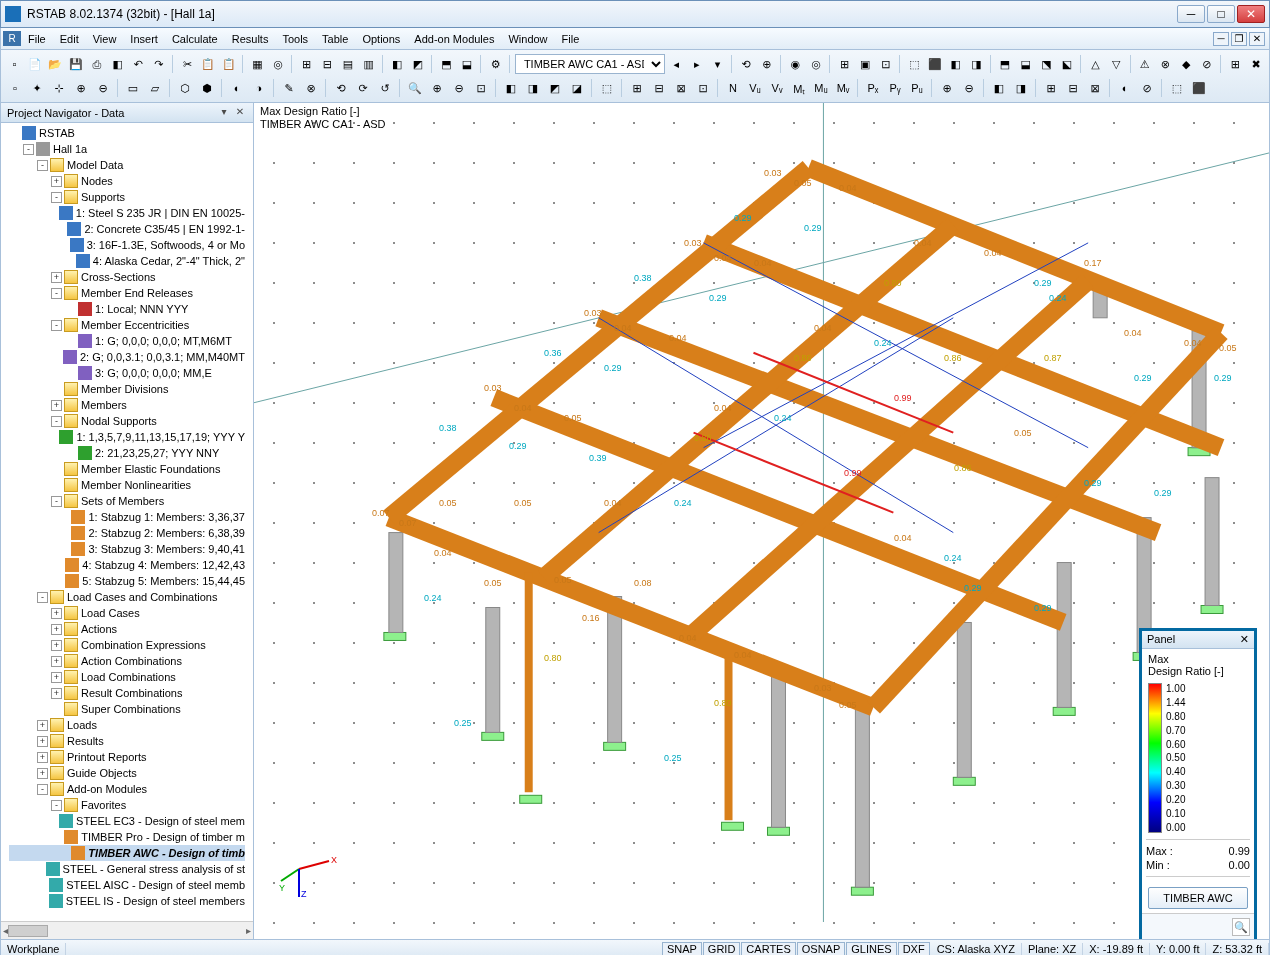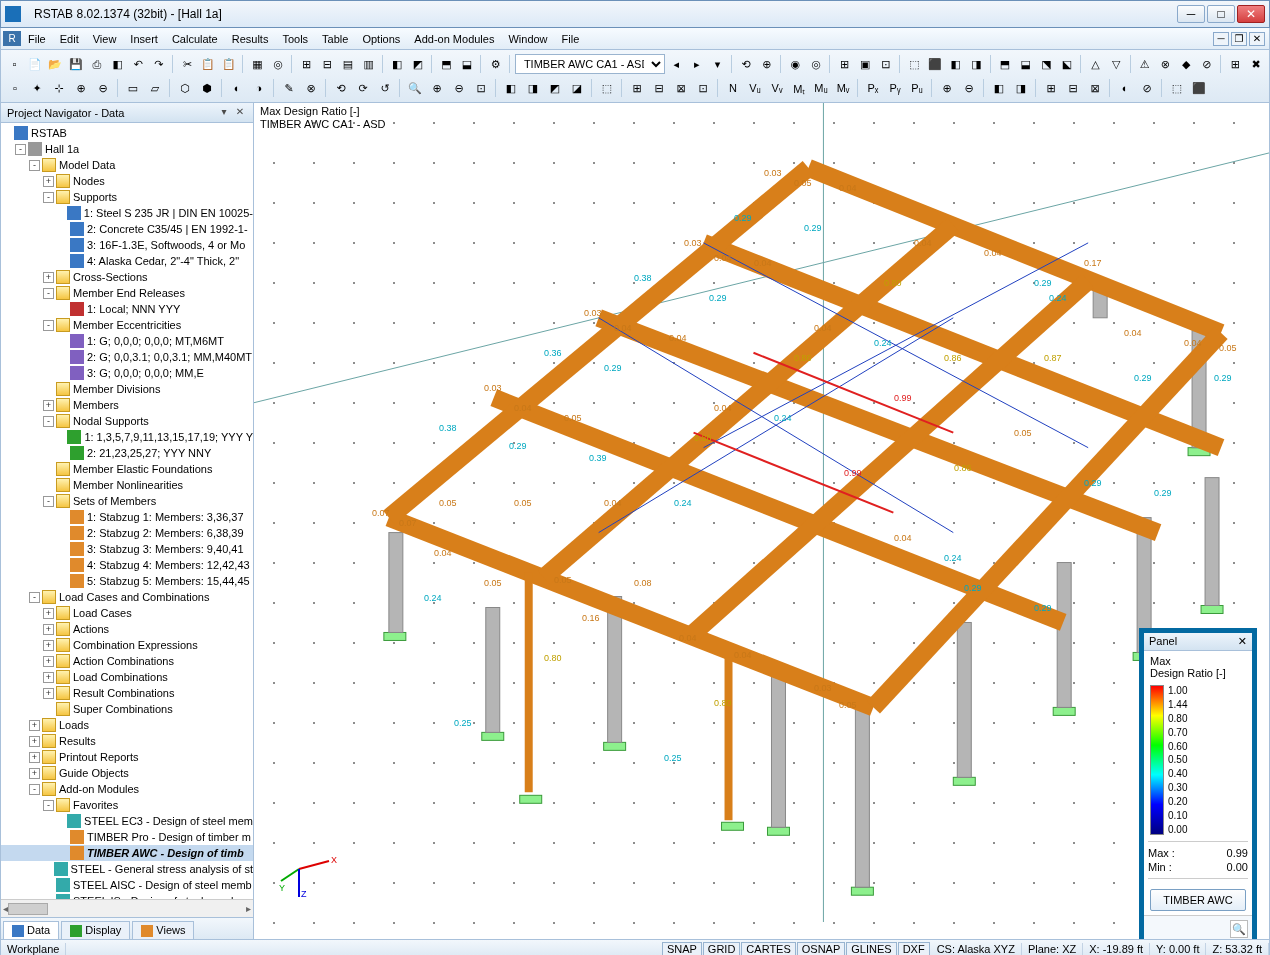--- a/index.html
+++ b/index.html
@@ -1,21 +1,21 @@
 <!DOCTYPE html>
 <html><head>
 <meta charset="utf-8">
 <style>
   * { box-sizing: border-box; margin: 0; padding: 0; font-family: Tahoma, "Segoe UI", sans-serif; }
   body { width:1270px; height:955px; background:#f0f0f0; overflow:hidden; position:relative; }
 
   
   .titlebar { height:28px; background:linear-gradient(#f2f6fb,#dce9f7); border:1px solid #6b90b8; display:flex; align-items:center; padding:0 4px; font-size:12px; color:#000; }
   .titlebar .icon { width:16px;height:16px; background:#1a6fb8; margin-right:6px;}
-  .titlebar .title { flex:1;margin-left:7px; }
+  .titlebar .title { flex:1; }
   .winbtns { display:flex; gap:2px;}
   .winbtn { width:28px;height:18px; background:linear-gradient(#fbfcfd,#dbe6f1); border:1px solid #8aa9cb; border-radius:2px; display:flex;align-items:center;justify-content:center; font-size:12px; font-family:Arial; }
   .winbtn.close { background:linear-gradient(#f08080,#d43f3f); color:#fff; border-color:#a02020;}
 
   
   .menubar { height:22px; background:linear-gradient(#f7fbff,#e2edf7); border:1px solid #a8c0da; border-top:0; display:flex; align-items:center; padding:0 2px; font-size:11px; }
   .menubar .mi { padding:2px 7px; cursor:default;}
   .menubar .mi:first-child { width:18px; background:#3a72aa; color:#fff; text-align:center; font-size:10px; padding:2px 2px;}
   .mdi-btns { margin-left:auto; display:flex; gap:2px; padding-right:2px;}
   .mdi-btns span { width:16px;height:14px;border:1px solid #8aa9cb; background:#eef4fa; font-size:10px; text-align:center; line-height:12px;}
@@ -26,21 +26,21 @@
   .tbtn { width:20px; height:20px; border:1px solid transparent; display:inline-flex; align-items:center; justify-content:center; font-size:11px; background:transparent;}
   .tsep { width:2px; height:18px; border-left:1px solid #b8cde0; margin:0 2px;}
   .tdrop { height:20px; border:1px solid #9ab4cf; background:#fff; font-size:11px; padding:0 4px; }
 
   
   .maingrid { display:flex; height:837px; border:1px solid #a8c0da; border-top:0;}
   .navigator { width:253px; background:#fff; border-right:1px solid #a8c0da; display:flex; flex-direction:column;}
   .nav-header { height:20px; background:linear-gradient(#edf4fb,#d3e3f1); border-bottom:1px solid #a8c0da; font-size:11px; padding:3px 6px; display:flex; align-items:center;}
   .nav-header .tools{ margin-left:auto; display:flex; gap:2px;}
   .nav-header .tools span{ width:14px;height:14px; font-size:10px; text-align:center; color:#4a4a4a; cursor:default;}
-  .tree { flex:1; overflow:auto; font-size:11px; padding:2px 0; }
+  .tree { flex:1; overflow:auto; font-size:11px; padding:2px 8px; }
   .tree-node { white-space:nowrap; padding:1px 0 1px 0; line-height:14px; display:flex; align-items:center;}
   .tree-node .exp { width:11px; height:11px; border:1px solid #999; font-size:9px; line-height:9px; text-align:center; margin-right:2px; color:#333; background:#fff;}
   .tree-node .pad { display:inline-block;}
   .tree-node .ic { width:14px;height:14px; margin-right:3px; display:inline-block; flex:0 0 14px;}
   .ic-folder { background:linear-gradient(#fff2b0,#f5c542); border:1px solid #c89b20;}
   .ic-blue { background:#3a78c4;}
   .ic-green { background:#2ea02e;}
   .ic-orange { background:#e08a2c;}
   .ic-red { background:#c03030;}
   .ic-gray { background:#999;}
@@ -61,21 +61,21 @@
   .vp-label { position:absolute; left:6px; font-size:11px; color:#000; }
   .vp-status { position:absolute; bottom:0; left:0; right:0; height:18px; font-size:11px; padding:2px 6px; background:#fff; border-top:1px solid #e2e2e2;}
   .model { position:absolute; inset:0; }
   .num { position:absolute; font-size:9px; font-family:Arial;}
   .num.o{ color:#c87818;}
   .num.r{ color:#e02020;}
   .num.c{ color:#00a8c0;}
   .num.y{ color:#c0a000;}
 
   
-  .panel { position:absolute; right:12px; top:525px; width:118px; background:#f4f8fc; border:5px solid #0369a1; font-size:11px;}
+  .panel { position:absolute; right:12px; top:525px; width:118px; background:#f4f8fc; border:3px solid #0369a1; font-size:11px;}
   .panel .pheader { height:18px; background:linear-gradient(#edf4fb,#d3e3f1); border-bottom:1px solid #a8c0da; padding:2px 5px; display:flex;}
   .panel .pheader span:last-child{ margin-left:auto; cursor:default;}
   .panel .pbody { padding:4px 6px; background:#fff;}
   .colorbar { display:flex; margin:6px 0; }
   .cb-grad { width:14px; height:150px; border:1px solid #888; background:linear-gradient(to bottom,
      #ff0000 0%, #ff8000 10%, #ffff00 20%, #80ff00 30%, #00ff00 40%, #00ff80 50%, #00ffff 60%, #0080ff 70%, #0000ff 80%, #000080 100%);}
   .cb-ticks { margin-left:4px; display:flex; flex-direction:column; justify-content:space-between; height:150px; font-size:10px;}
   .pline { display:flex; justify-content:space-between; padding:1px 0;}
   .panel button { width:100%; height:22px; margin-top:6px; background:linear-gradient(#fefefe,#e4eef8); border:1px solid #7aa0c4; border-radius:2px; font-size:11px;}
   .panel .pfoot { border-top:1px solid #ccc; padding:4px; display:flex; justify-content:flex-end;}
@@ -561,25 +561,20 @@
           <span class="pad" style="width: 42px;"></span>
           <span style="width: 13px; display: inline-block;"></span>
           <span class="ic ic-cyan"></span>
           <span class="lbl">STEEL IS - Design of steel members</span>
         </div>
       </div>
     <div class="tree-scrollx">
       <span style="font-size:10px;color:#666">◂</span>
       <div class="thumb"></div>
       <span style="font-size:10px;color:#666;margin-left:auto">▸</span>
-    </div>
-    <div class="nav-tabs">
-      <span class="tab act"><span class="ti ic-blue"></span><span>Data</span></span>
-      <span class="tab"><span class="ti ic-green"></span><span>Display</span></span>
-      <span class="tab"><span class="ti ic-orange"></span><span>Views</span></span>
     </div>
   </div>
 
   <div class="viewport">
     <div class="dotgrid"></div>
     <div class="vp-label" style="top:2px">Max Design Ratio [-]</div>
     <div class="vp-label" style="top:15px">TIMBER AWC CA1 - ASD</div>
 
     <svg class="model" viewBox="0 0 1016 820">
 

